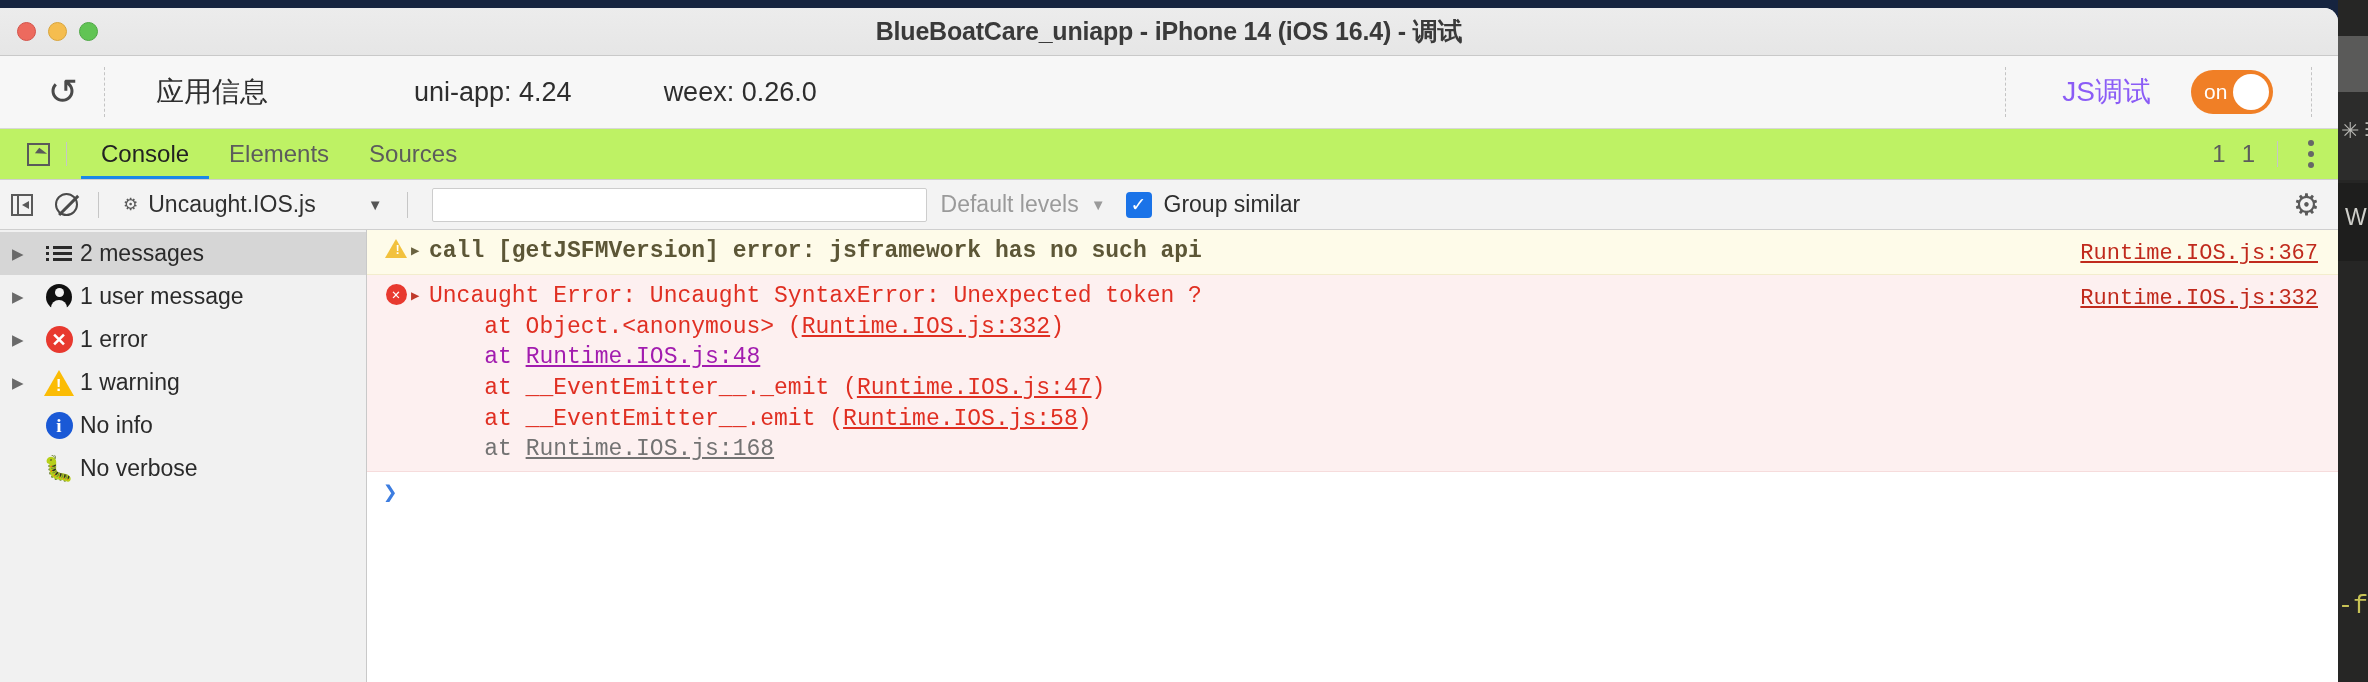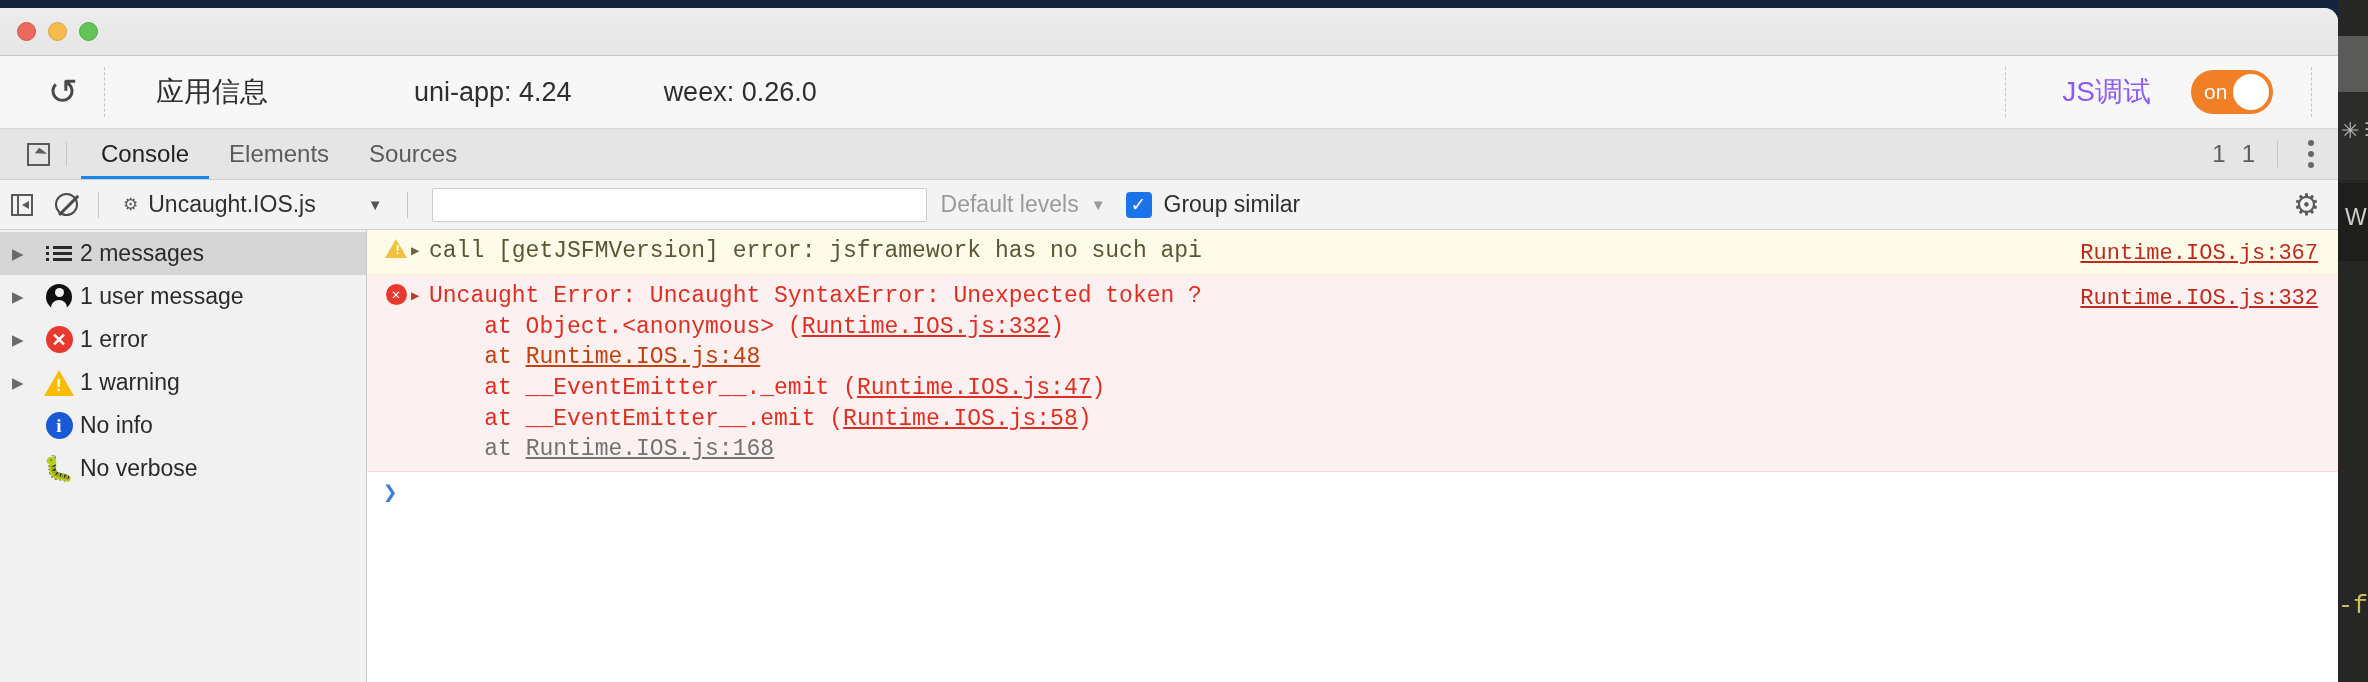--- a/index.html
+++ b/index.html
@@ -142,21 +142,21 @@
   .toggle-knob {
     position: absolute; right: 4px;
     width: 36px; height: 36px; border-radius: 50%;
     background: #ffffff;
   }
   .vsep-right { margin: 0 26px 0 38px; }
 
   
   .tabbar {
     height: 51px;
-    background: #e5e5e5;
+    background: #bef264;
     border-bottom: 1px solid #cfcfcf;
     display: flex; align-items: stretch;
     position: relative;
   }
   .inspect-btn {
     width: 56px; display: flex; align-items: center; justify-content: center;
     margin-left: 10px;
   }
   .inspect-glyph {
     width: 23px; height: 23px;
@@ -393,21 +393,21 @@
     display:flex; align-items:center; justify-content:center;
     font-size:14px; font-weight:bold; line-height:1;
   }
   .msg-caret {
     width: 18px; flex: none;
     font-size: 14px; padding-top: 6px;
   }
   .msg-caret.warn { color: #6a6240; }
   .msg-caret.err  { color: #c0392b; }
   .msg-text { flex: 1; min-width: 0; white-space: pre; }
-  .msg.warning .msg-text { color: #5c5636; }
+  .msg.warning .msg-text { color: #5c5636; font-weight: bold; }
   .msg.error   .msg-text { color: #e02f22; }
   .stack-line { white-space: pre; }
   .stack-link {
     text-decoration: underline;
     color: inherit;
   }
   .msg-source {
     flex: none;
     padding: 3px 20px 0 20px;
     font-family: "Liberation Mono", monospace;
@@ -446,20 +446,21 @@
   <div class="dark-code-text">-f:</div>
 
   <div class="window">
 
     <div class="titlebar">
       <div class="traffic">
         <span class="dot red"></span>
         <span class="dot yellow"></span>
         <span class="dot green"></span>
       </div>
+      <div class="win-title">BlueBoatCare_uniapp - iPhone 14 (iOS 16.4) - 调试</div>
     </div>
 
     <div class="infobar">
       <div class="reload-btn">
         <span class="reload-glyph">↻</span>
       </div>
       <div class="vsep"></div>
       <div class="sp-1"></div>
       <div class="info-item cn">应用信息</div>
       <div class="sp-2"></div>
@@ -601,21 +602,21 @@
         </div>
 
         <div class="msg error">
           <span class="msg-icon">
               <span class="ic-err-sm">✕</span>
             </span>
           <span class="msg-caret err">▶</span>
           <span class="msg-left">
             <span class="msg-text" style="display:block;">Uncaught Error: Uncaught SyntaxError: Unexpected token ?</span>
             <span class="stack-line" style="display:block;color:#e02f22;"><span>    at Object.&lt;anonymous&gt; (</span><span class="stack-link">Runtime.IOS.js:332</span><span>)</span></span>
-            <span class="stack-line" style="display:block;color:#c2410c;"><span>    at </span><span class="stack-link">Runtime.IOS.js:48</span><span></span></span>
+            <span class="stack-line" style="display:block;color:#a21caf;"><span>    at </span><span class="stack-link">Runtime.IOS.js:48</span><span></span></span>
             <span class="stack-line" style="display:block;color:#e02f22;"><span>    at __EventEmitter__._emit (</span><span class="stack-link">Runtime.IOS.js:47</span><span>)</span></span>
             <span class="stack-line" style="display:block;color:#e02f22;"><span>    at __EventEmitter__.emit (</span><span class="stack-link">Runtime.IOS.js:58</span><span>)</span></span>
             <span class="stack-line" style="display:block;color:#737373;"><span>    at </span><span class="stack-link">Runtime.IOS.js:168</span><span></span></span>
           </span>
           <span class="msg-source">Runtime.IOS.js:332</span>
         </div>
 
         <div class="prompt-row">
           <span class="prompt-caret">❯</span>
         </div>

